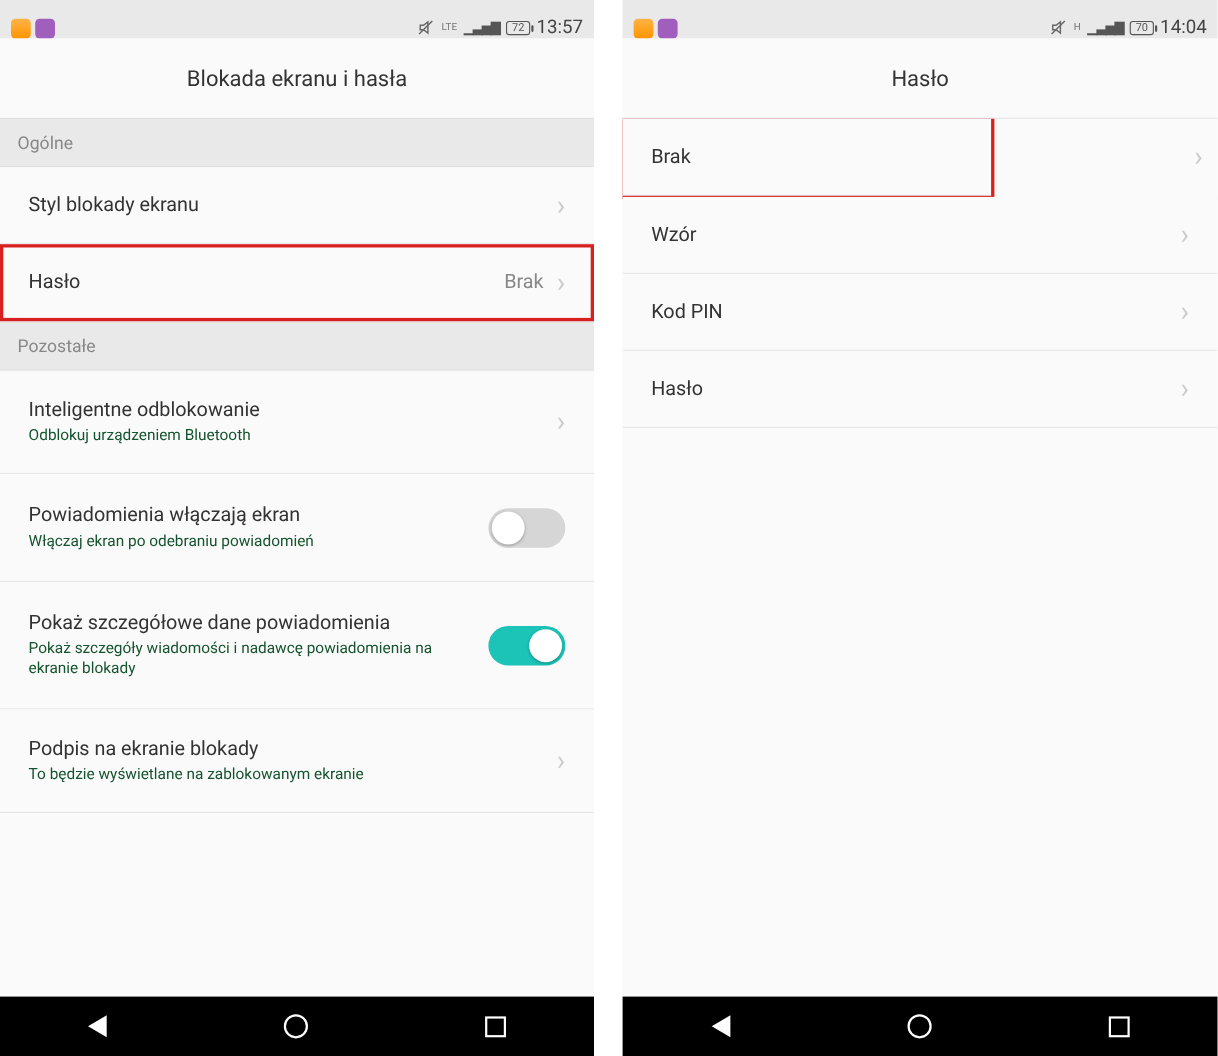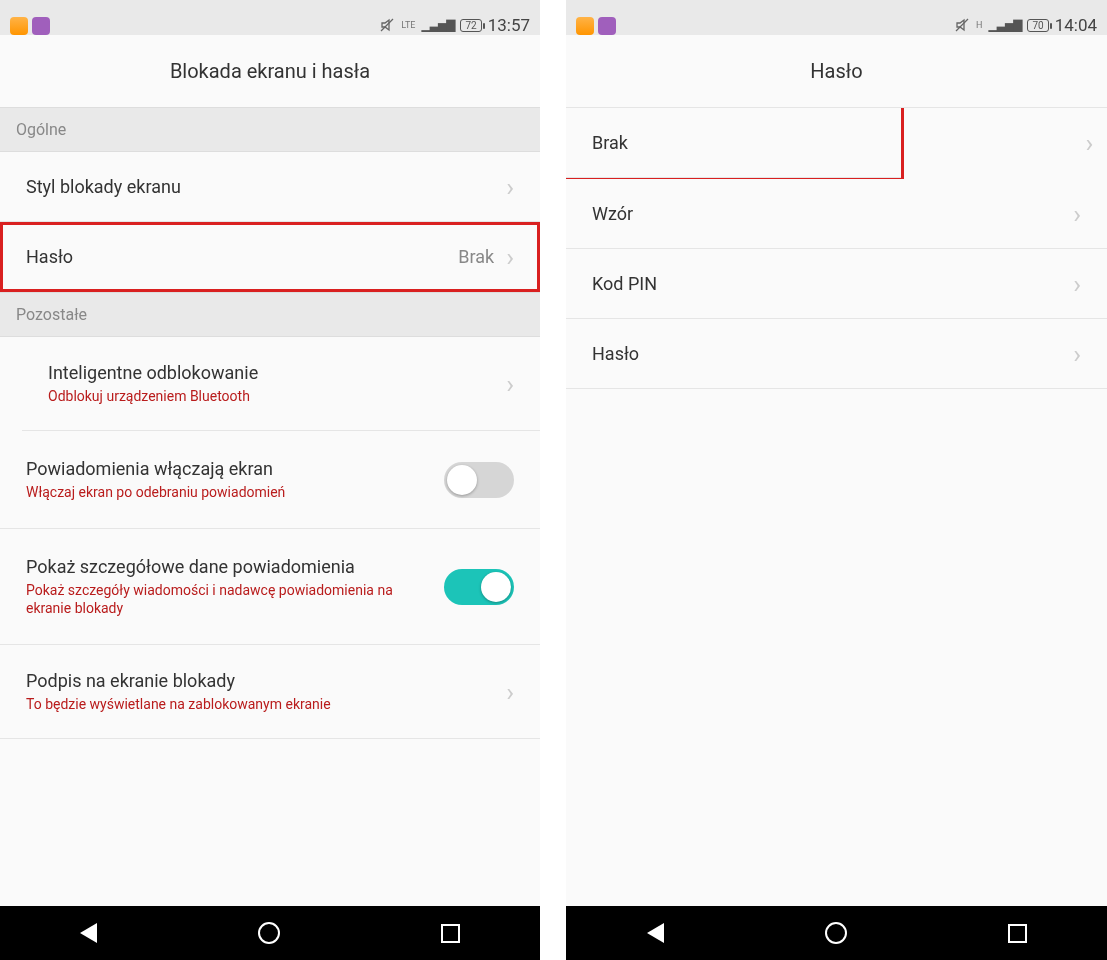--- a/index.html
+++ b/index.html
@@ -20,21 +20,21 @@
 .battery::after { content: ""; position: absolute; right: -4px; top: 3px; width: 2px; height: 6px; background: #555; border-radius: 1px; }
 .clock { font-size: 17px; color: #444; }
 
 .title-bar { height: 72px; display: flex; align-items: center; justify-content: center; font-size: 20px; color: #333; background: #fafafa; }
 
 .section-header { height: 45px; background: #e9e9e9; display: flex; align-items: center; padding: 0 16px; font-size: 16px; color: #888; border-top: 1px solid #ddd; border-bottom: 1px solid #ddd; }
 
 .row { min-height: 70px; background: #fafafa; display: flex; align-items: center; padding: 14px 26px; border-bottom: 1px solid #e5e5e5; position: relative; }
 .row-text { flex: 1; display: flex; flex-direction: column; gap: 4px; }
 .row-title { font-size: 18px; color: #333; }
-.row-sub { font-size: 14px; color: #b91c1c; line-height: 1.3; }
+.row-sub { font-size: 14px; color: #14532d; line-height: 1.3; }
 .row-value { font-size: 18px; color: #888; margin-right: 12px; }
 .chevron { color: #ccc; font-size: 26px; line-height: 1; }
 
 .toggle { width: 70px; height: 36px; border-radius: 18px; position: relative; }
 .toggle-off { background: #d6d6d6; }
 .toggle-on { background: #1cc4b8; }
 .knob { width: 30px; height: 30px; background: #fff; border-radius: 50%; position: absolute; top: 3px; box-shadow: 0 1px 3px rgba(0,0,0,0.3); }
 .toggle-off .knob { left: 3px; }
 .toggle-on .knob { right: 3px; }
 
@@ -88,21 +88,21 @@
     <div class="row highlight-red">
       <div class="row-text">
           <div class="row-title">Hasło</div>
         </div>
       <span class="row-value">Brak</span>
       <span class="chevron">›</span>
     </div>
 
     <div class="section-header">Pozostałe</div>
 
-    <div class="row" style="min-height:94px;margin-left:22px;">
+    <div class="row" style="min-height:94px;">
       <div class="row-text">
         <div class="row-title">Inteligentne odblokowanie</div>
         <div class="row-sub">Odblokuj urządzeniem Bluetooth</div>
       </div>
       <span class="chevron">›</span>
     </div>
 
     <div class="row" style="min-height:98px;">
       <div class="row-text">
         <div class="row-title">Powiadomienia włączają ekran</div>

